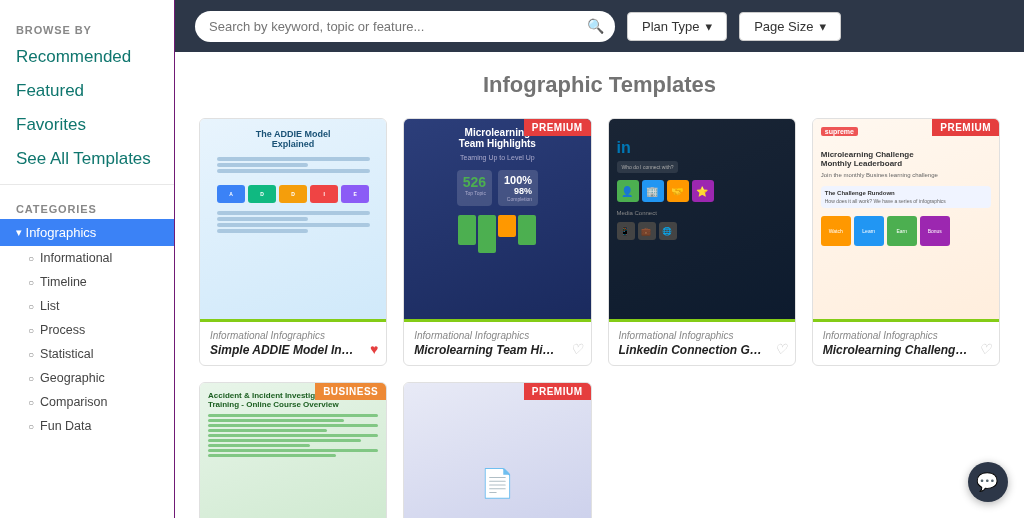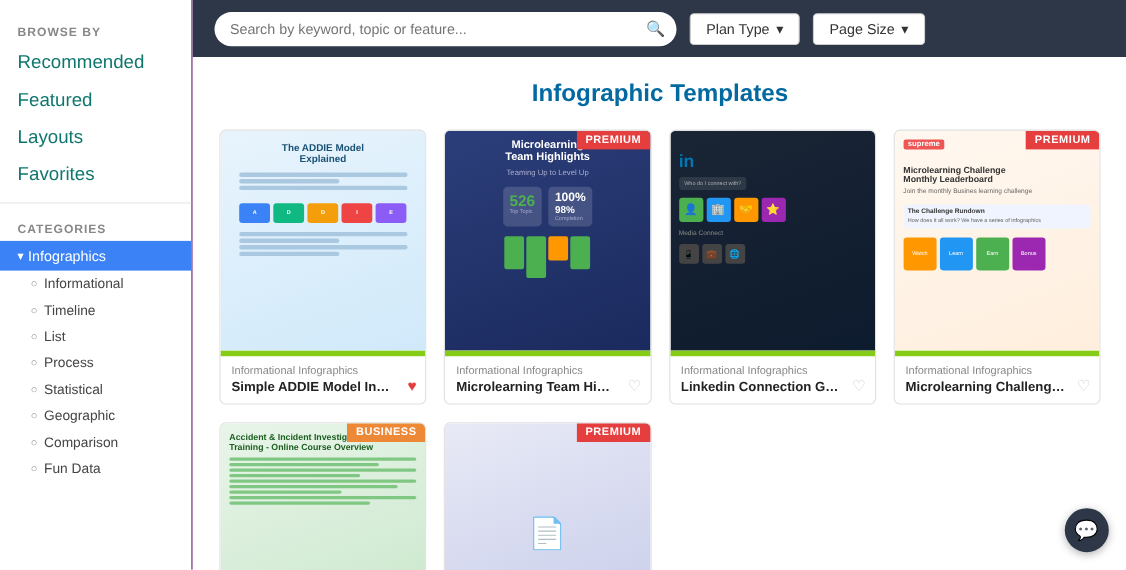--- a/index.html
+++ b/index.html
@@ -123,21 +123,21 @@
     .content {
       flex: 1;
       overflow-y: auto;
       padding: 20px 24px;
       background: #fff;
     }
     .page-title {
       text-align: center;
       font-size: 22px;
       font-weight: 700;
-      color: #0369a1;
+      color: #737373;
       margin-bottom: 20px;
     }
 
     
     .template-grid {
       display: grid;
       grid-template-columns: repeat(4, 1fr);
       gap: 16px;
     }
     .template-card {
@@ -163,22 +163,23 @@
       font-weight: 700;
       letter-spacing: 0.05em;
       text-transform: uppercase;
       color: #fff;
     }
     .badge-premium { background: #e53e3e; }
     .badge-business { background: #ed8936; }
 
     .template-footer {
       padding: 8px 10px;
-      border-top: 5px solid #84cc16;
+      border-top: 3px solid #84cc16;
       position: relative;
+      font-style: italic;
     }
     .template-type {
       font-size: 10px;
       color: #888;
       margin-bottom: 2px;
     }
     .template-name {
       font-size: 12px;
       font-weight: 600;
       color: #222;
@@ -247,21 +248,21 @@
       gap: 5px;
       color: #fff;
     }
     .mock-micro-title { font-size: 10px; font-weight: 700; text-align: center; }
     .mock-micro-sub { font-size: 7px; color: #aac; text-align: center; }
     .mock-stats { display: flex; gap: 6px; margin-top: 4px; }
     .mock-stat-box {
       background: rgba(255,255,255,0.15);
       border-radius: 4px;
       padding: 4px 6px;
-      text-align: left;
+      text-align: right;
     }
     .mock-stat-num { font-size: 14px; font-weight: 700; color: #4CAF50; }
     .mock-stat-pct { font-size: 11px; font-weight: 700; color: #fff; }
     .mock-stat-label { font-size: 5px; color: #aac; }
     .mock-green-bars { display: flex; gap: 2px; margin-top: 4px; }
     .mock-green-bar { width: 18px; height: 30px; background: #4CAF50; border-radius: 2px; }
     .mock-green-bar.tall { height: 38px; }
     .mock-green-bar.short { height: 22px; background: #FF9800; }
 
     .mock-linkedin {
@@ -331,22 +332,22 @@
     }
   </style>
 </head>
 <body>
 
 <nav class="sidebar">
   <div class="sidebar-section-title">BROWSE BY</div>
 
   <a class="sidebar-item">Recommended</a>
   <a class="sidebar-item">Featured</a>
-  <a class="sidebar-item">Layouts</a>
   <a class="sidebar-item">Favorites</a>
+  <a class="sidebar-item">See All Templates</a>
 
   <hr class="sidebar-divider">
 
   <div class="categories-title">CATEGORIES</div>
 
   <div class="category-item active">
     <span class="chevron">▾</span>
     <span>Infographics</span>
   </div>
 

